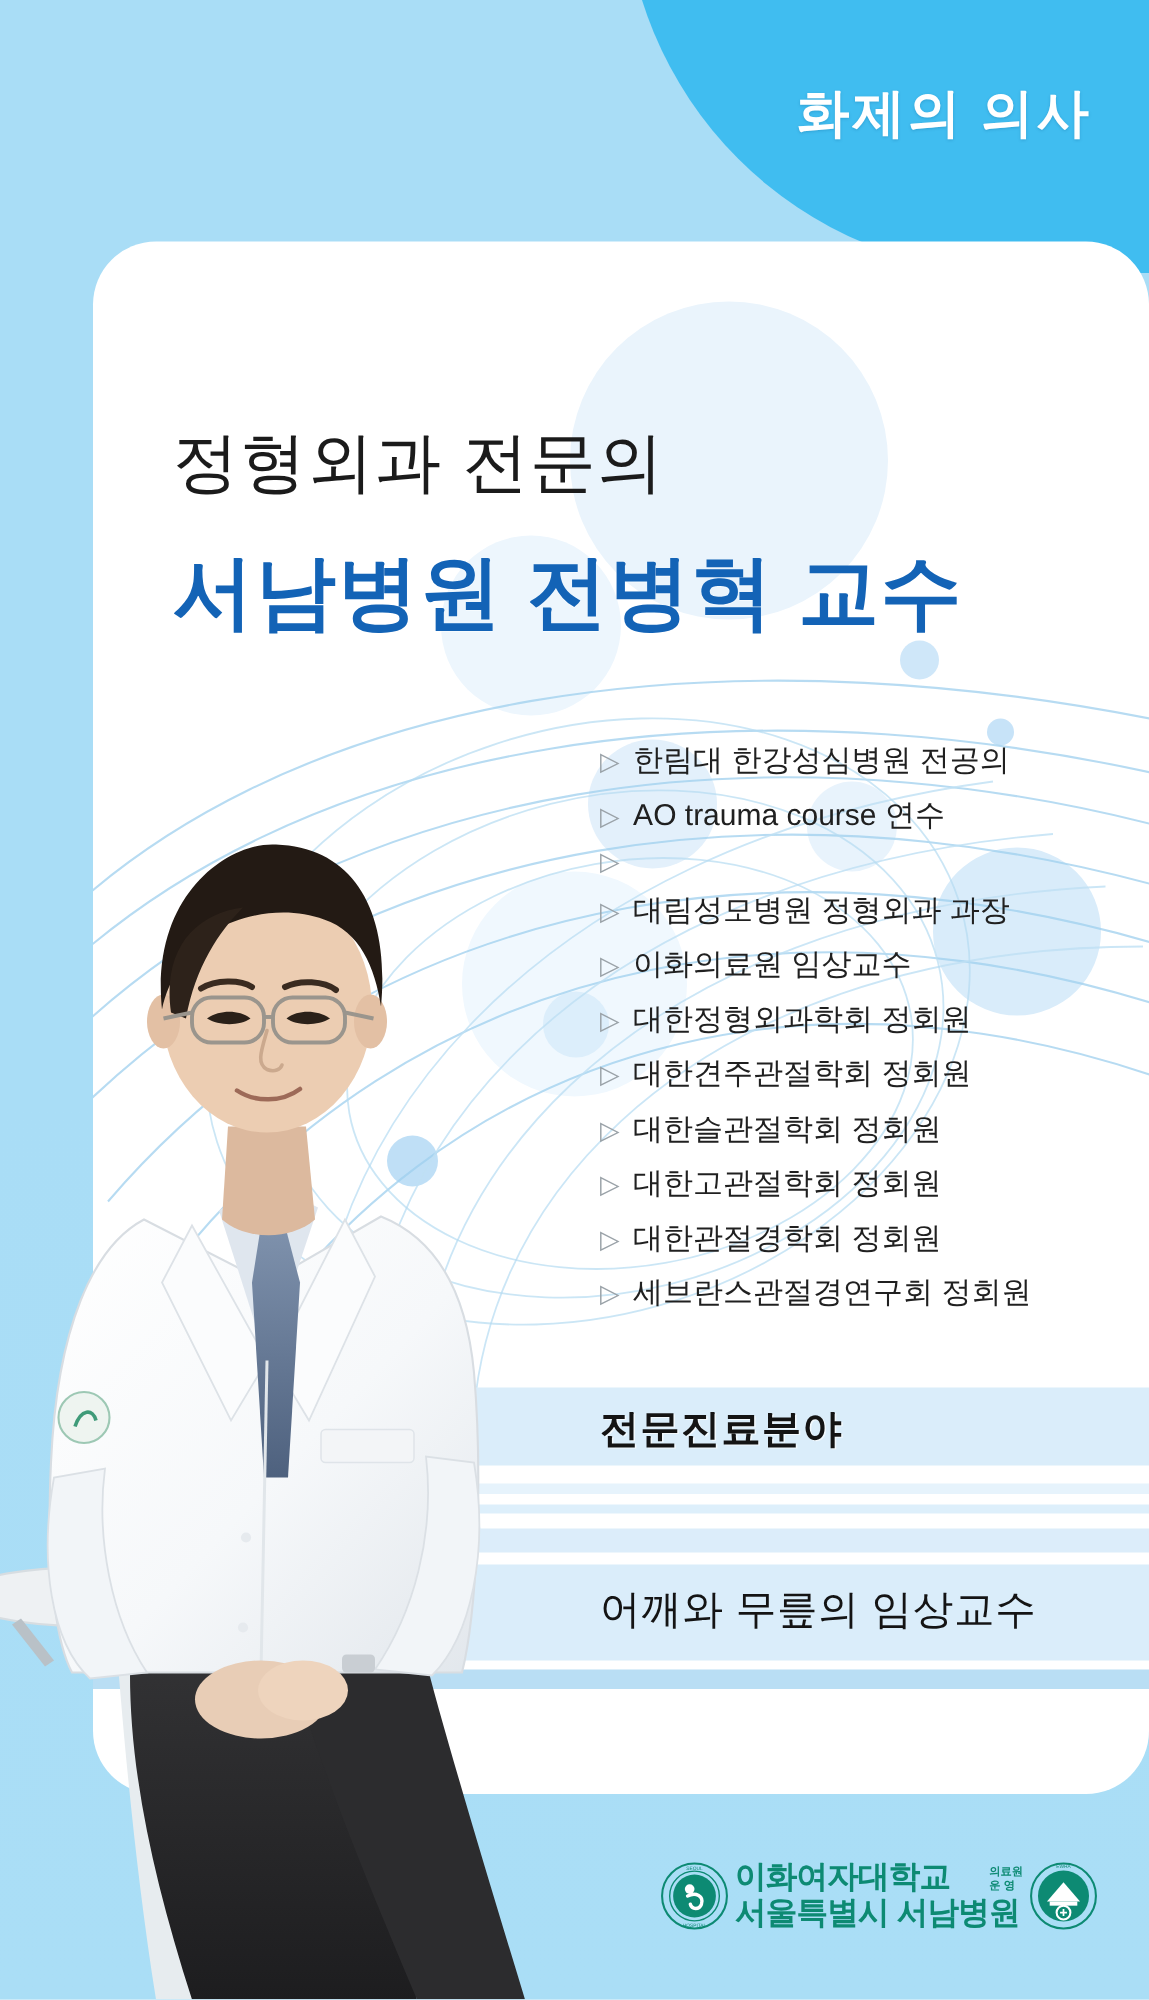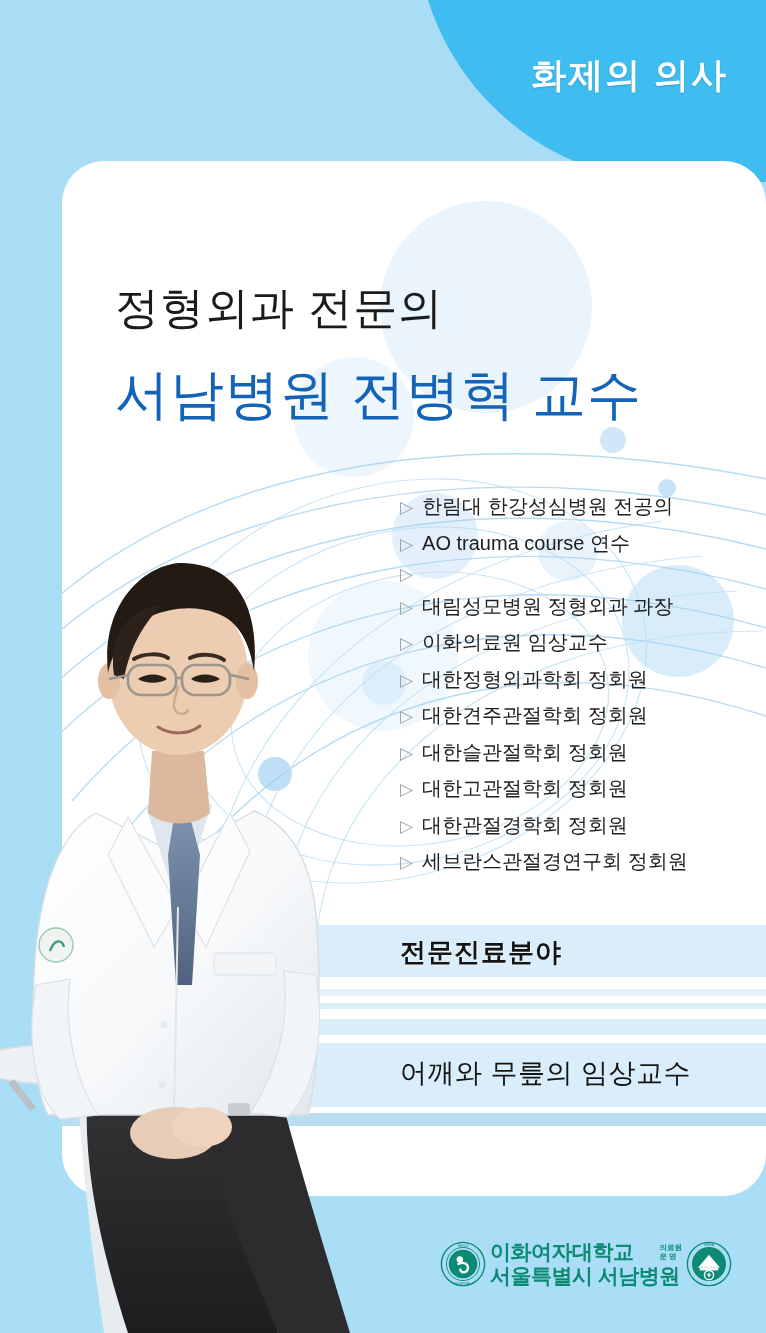--- a/index.html
+++ b/index.html
@@ -71,21 +71,21 @@
   .swirls{ position:absolute; left:0; top:0; width:704px; height:1035px; }
 
   
   .title-sub{
     position:absolute; left:53px; top:118px;
     font-size:44px; font-weight:400; color:#1b1b1b;
     letter-spacing:1px; white-space:nowrap;
   }
   .title-main{
     position:absolute; left:53px; top:198px;
-    font-size:54px; font-weight:normal; color:#1363b6;
+    font-size:54px; font-weight:bold; color:#1363b6;
     letter-spacing:1px; white-space:nowrap;
     text-shadow:0 1px 0 rgba(255,255,255,.5);
   }
 
   
   .creds{
     position:absolute; left:338px; top:332px;
     width:360px;
     list-style:none;
   }

